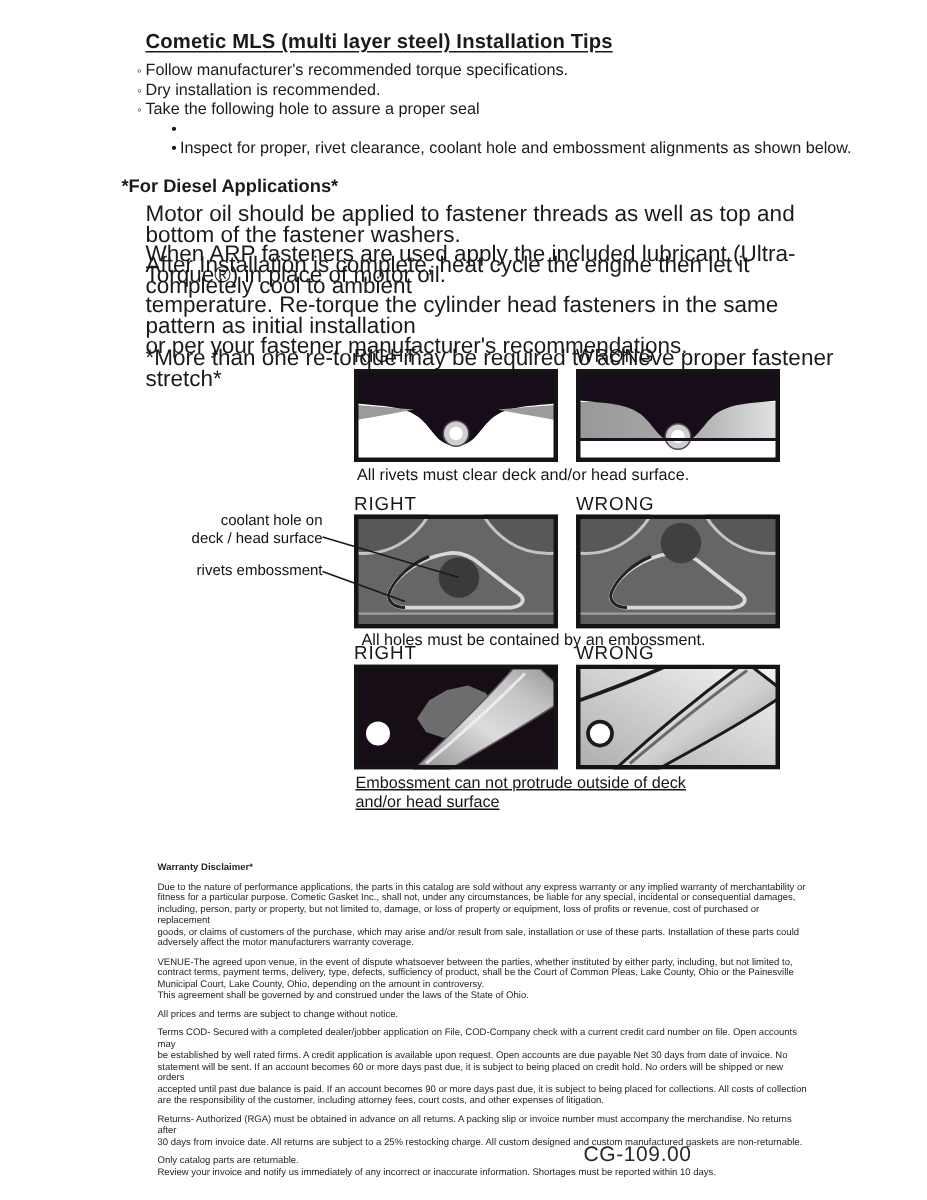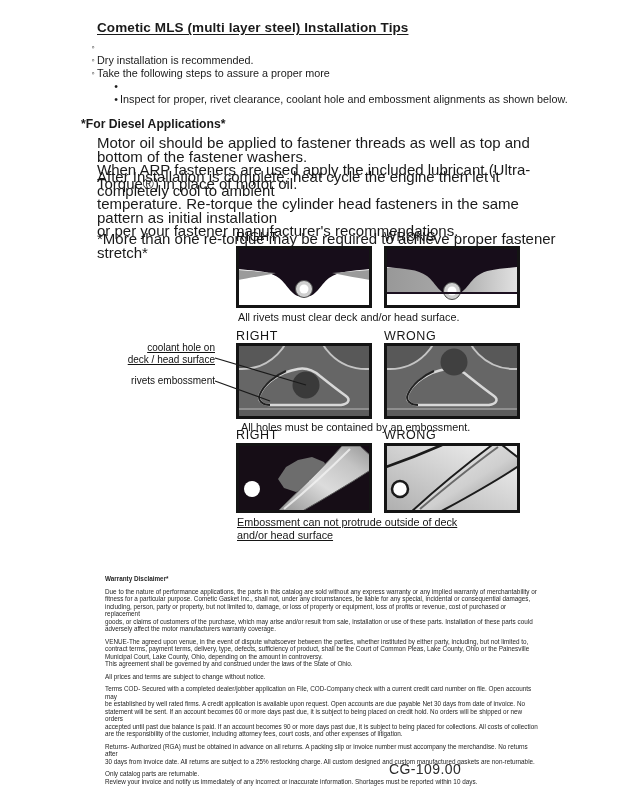--- a/index.html
+++ b/index.html
@@ -27,48 +27,49 @@
   .row1-lbl { top:230px; } .row1-pnl { top:246px; }
   .row2-lbl { top:329px; } .row2-pnl { top:343px; }
   .row3-lbl { top:428px; } .row3-pnl { top:443px; }
 
   .caption { font-size:10.8px; line-height:12.5px; color:#161616; white-space:pre-line; }
   .cap1 { left:238px; top:311px; }
   .cap2 { left:241px; top:421px; }
   .cap3 { left:237px; top:516px;text-decoration:underline; }
 
   .side-label { left:103px; width:112px; text-align:right; font-size:10px; line-height:11.5px; color:#111; white-space:pre-line; }
-  .lbl-coolant { top:342px;text-decoration:underline; }
+  .lbl-coolant { top:342px; }
   .lbl-emboss { top:375px; }
   .leader-svg { left:105px; top:340px; }
 
   .panel-svg { display:block; }
 
   .disclaimer { left:105px; top:575px; width:436px; font-size:6.35px; line-height:7.5px; color:#262626; }
   .disclaimer .disc-h { font-weight:bold; margin-bottom:5px; }
   .disclaimer p { margin-bottom:5px; white-space:pre-line; }
 
   .footer { left:389px; top:761px; font-size:14px; letter-spacing:0.4px; color:#2a2a2a; }
 </style>
 </head>
 <body>
 
 <div class="abs title">Cometic MLS (multi layer steel) Installation Tips</div>
 
 <div class="abs bullets">
   <div class="brow">
     <span class="mk">◦</span>
+    <span>Follow manufacturer's recommended torque specifications.</span>
   </div>
   <div class="brow">
     <span class="mk">◦</span>
     <span>Dry installation is recommended.</span>
   </div>
   <div class="brow">
     <span class="mk">◦</span>
-    <span>Take the following steps to assure a proper more</span>
+    <span>Take the following hole to assure a proper seal</span>
   </div>
   <div class="brow sub">
     <span class="mk">•</span>
   </div>
   <div class="brow sub">
     <span class="mk">•</span>
     <span>Inspect for proper, rivet clearance, coolant hole and embossment alignments as shown below.</span>
   </div>
 </div>
 

